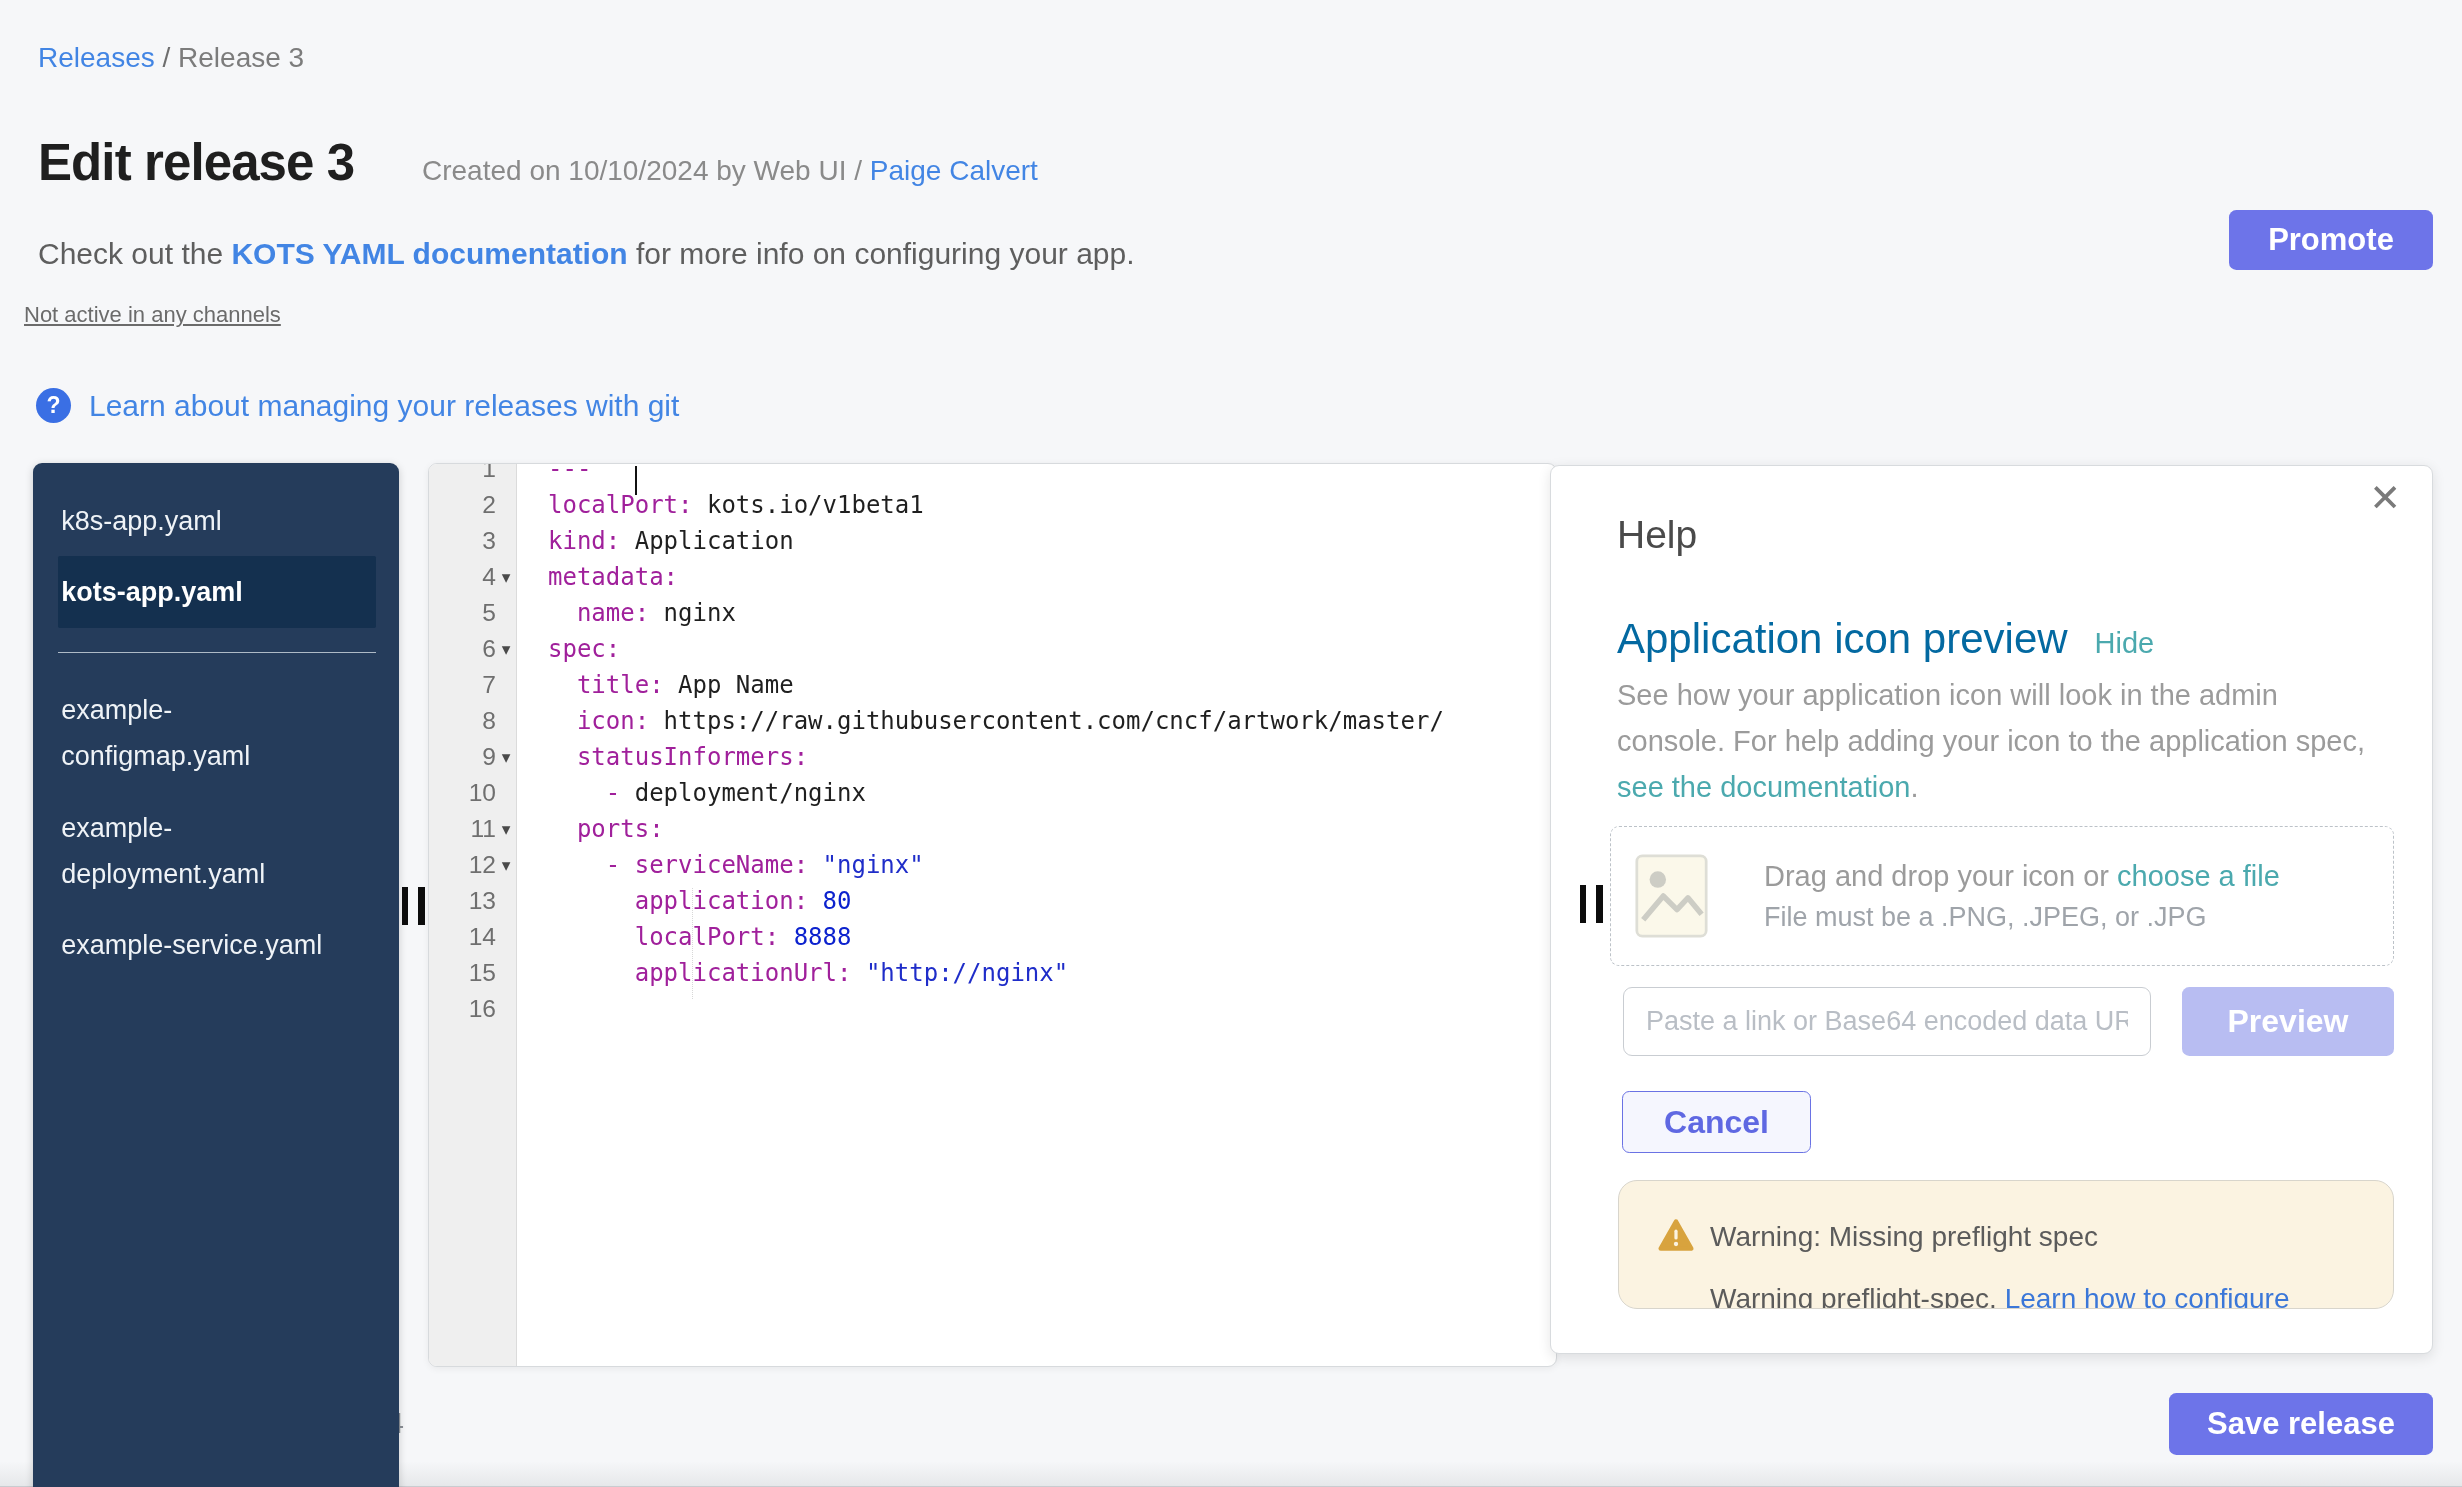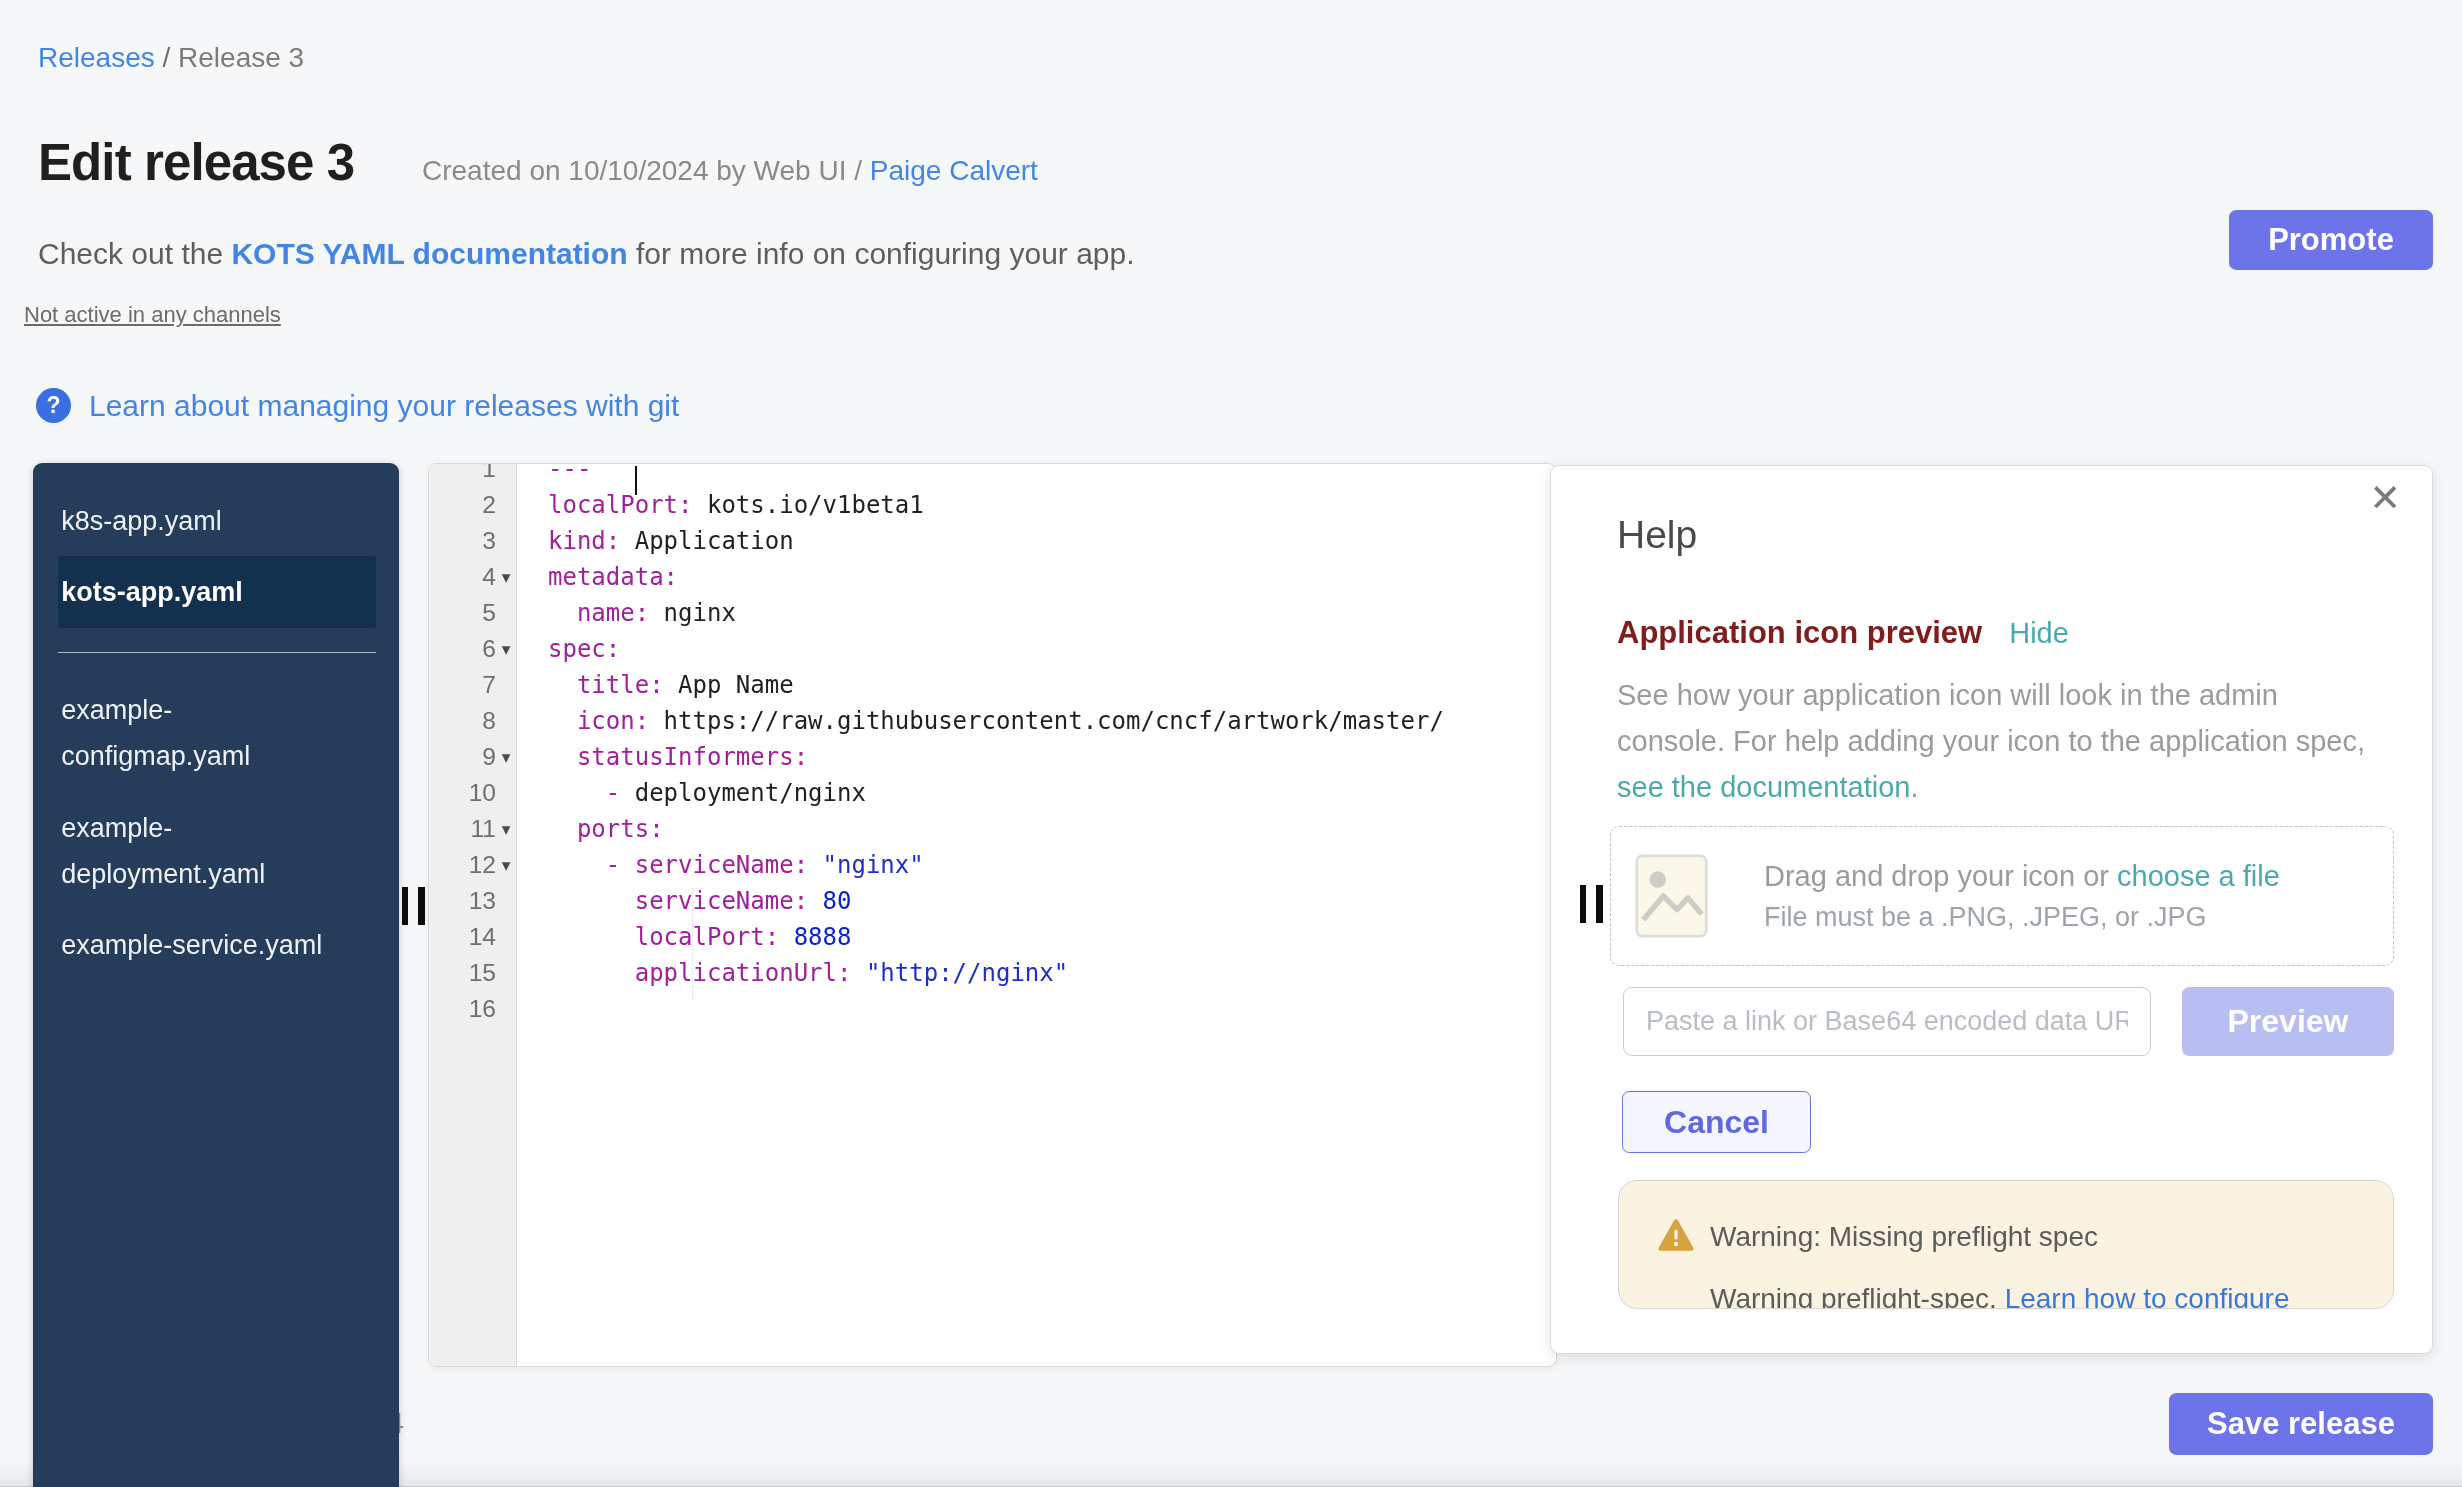--- a/index.html
+++ b/index.html
@@ -54,21 +54,21 @@
   .handle{position:absolute;display:flex;gap:10px;z-index:10;cursor:col-resize;}
   .handle span{display:block;width:6.4px;height:38px;background:#0c0c0c;}
   .handle.left{left:402px;top:887px;}
   .handle.right{left:1580px;top:885px;}
 
   
   .help-panel{position:absolute;left:1550px;top:465px;width:883px;height:889px;background:#fff;border:1.8px solid #D8DBDE;border-radius:9px;box-sizing:border-box;box-shadow:0 3.6px 12.7px rgba(0,0,0,.10);z-index:5;overflow:hidden;}
   .close-x{position:absolute;right:31px;top:12.7px;font-size:38px;color:#7A7A7A;cursor:pointer;line-height:1;}
   .help-title{position:absolute;left:66px;top:47px;font-size:39px;font-weight:500;color:#4A4A4A;}
   .preview-row{position:absolute;left:66px;top:149px;display:flex;align-items:baseline;gap:27px;}
-  .preview-row .h2{font-size:31px;font-weight:700;color:#7f1d1d;}
+  .preview-row .h2{font-size:42px;font-weight:400;color:#0369a1;}
   .preview-row a{font-size:29px;color:#4BA9AE;text-decoration:none;cursor:pointer;}
   .help-para{position:absolute;left:66px;top:206px;width:770px;font-size:29px;line-height:46px;color:#9B9B9B;}
   .help-para a{color:#4BA9AE;text-decoration:none;cursor:pointer;}
   .dropzone{position:absolute;left:59px;top:360px;width:784px;height:140px;border:1.8px dashed #BCC2C8;border-radius:9px;box-sizing:border-box;display:flex;align-items:center;padding:0 24px;gap:56px;cursor:pointer;}
   .dz-text .l1{font-size:29px;color:#9B9B9B;}
   .dz-text .l1 a{color:#4BA9AE;text-decoration:none;}
   .dz-text .l2{font-size:27px;color:#9FA4AA;margin-top:9px;}
   .link-input{position:absolute;left:72px;top:521px;width:528px;height:69px;box-sizing:border-box;border:1.8px solid #C9CDD2;border-radius:9px;padding:0 22px;font-family:inherit;font-size:27px;color:#4a4a4a;background:#fff;}
   .link-input::placeholder{color:#B9BEC5;}
   .preview-btn{position:absolute;left:631px;top:521px;width:212px;height:69px;background:#B8BDF2;border:none;border-radius:7.3px;color:#fff;font-family:inherit;font-size:32px;font-weight:700;cursor:default;}
@@ -209,21 +209,21 @@
           <div class="c-line"><span class="tok-key">kind:</span><span class="tok-plain"> Application</span></div>
           <div class="c-line"><span class="tok-key">metadata:</span></div>
           <div class="c-line"><span class="tok-key">  name:</span><span class="tok-plain"> nginx</span></div>
           <div class="c-line"><span class="tok-key">spec:</span></div>
           <div class="c-line"><span class="tok-key">  title:</span><span class="tok-plain"> App Name</span></div>
           <div class="c-line"><span class="tok-key">  icon:</span><span class="tok-plain"> https://raw.githubusercontent.com/cncf/artwork/master/</span></div>
           <div class="c-line"><span class="tok-key">  statusInformers:</span></div>
           <div class="c-line"><span class="tok-key">    - </span><span class="tok-plain">deployment/nginx</span></div>
           <div class="c-line"><span class="tok-key">  ports:</span></div>
           <div class="c-line"><span class="tok-key">    - serviceName:</span><span class="tok-str"> "nginx"</span></div>
-          <div class="c-line"><span class="tok-key">      serviceName:</span><span class="tok-num"> 80</span></div>
+          <div class="c-line"><span class="tok-key">      application:</span><span class="tok-num"> 80</span></div>
           <div class="c-line"><span class="tok-key">      localPort:</span><span class="tok-num"> 8888</span></div>
           <div class="c-line"><span class="tok-key">      applicationUrl:</span><span class="tok-str"> "http://nginx"</span></div>
           <div class="c-line"></div>
         </div>
       <div class="indent-guide"></div>
       <div class="cursor"></div>
     </div>
   </div>
 
   <div class="handle left">

